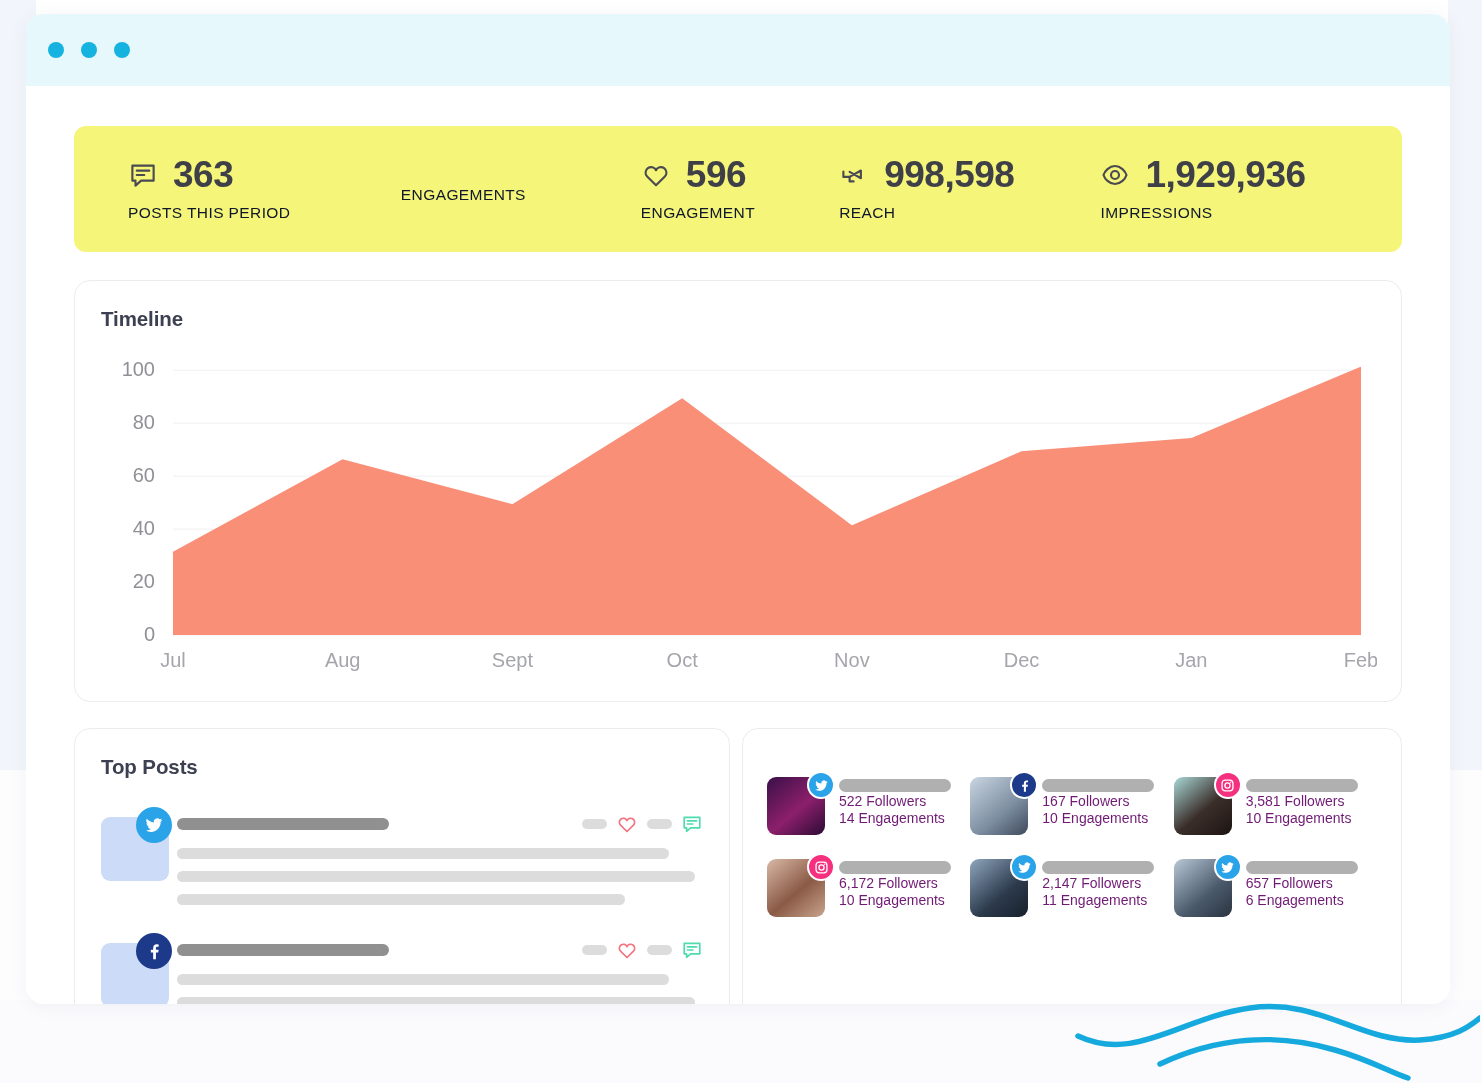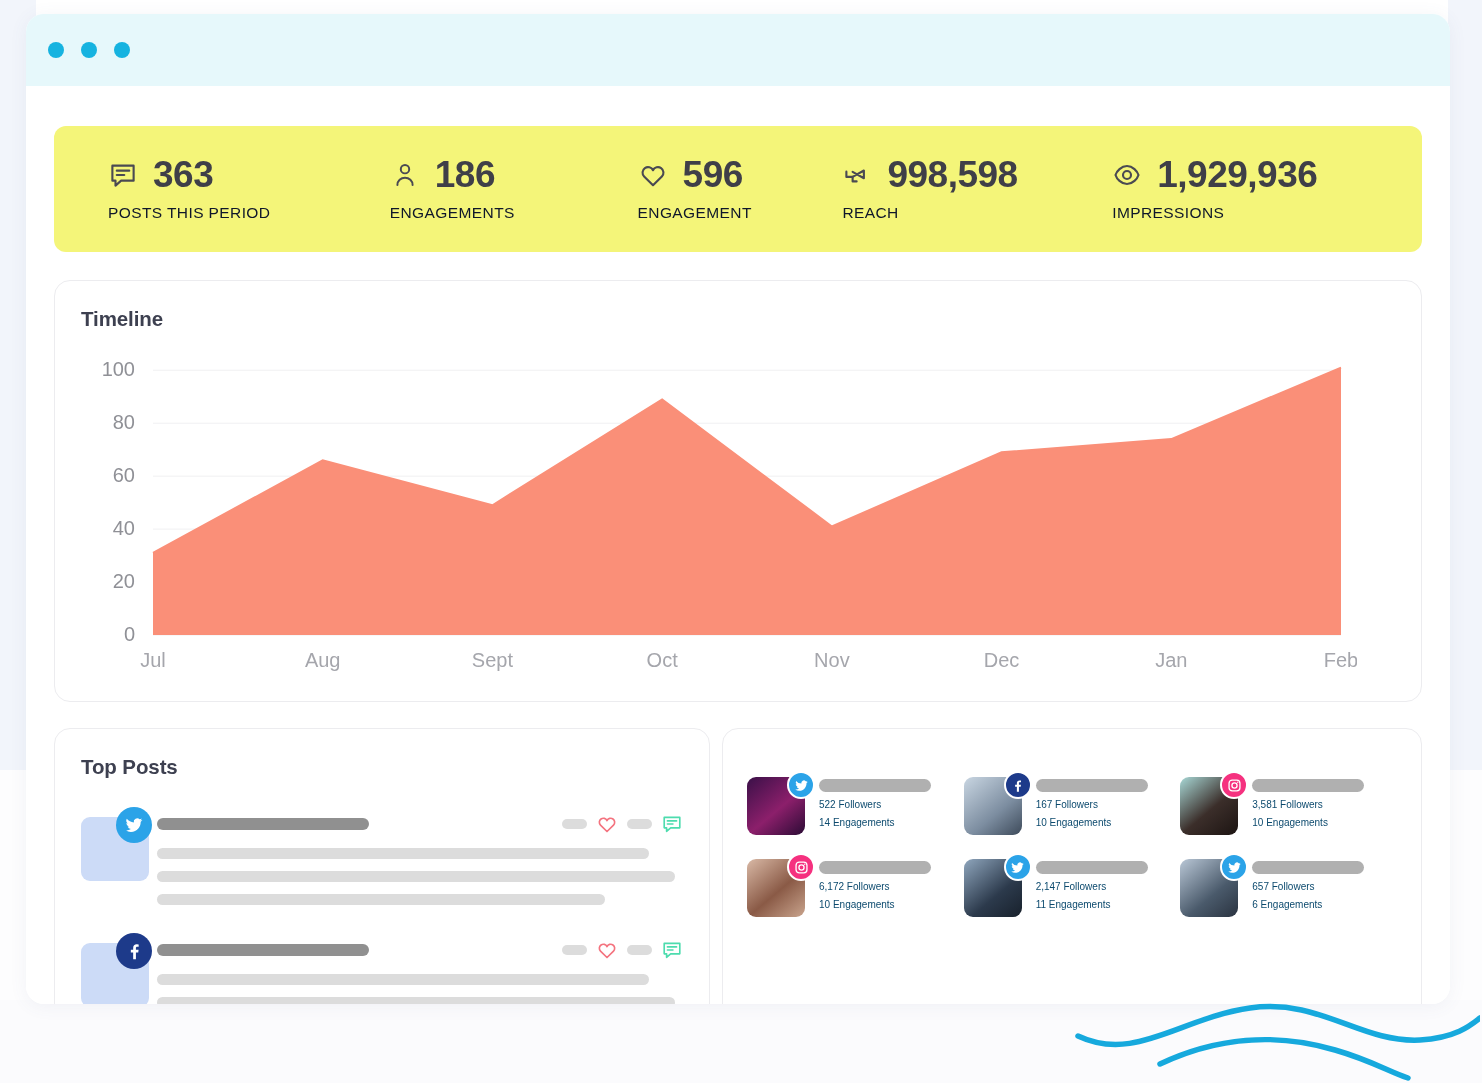--- a/index.html
+++ b/index.html
@@ -66,21 +66,21 @@
     padding-left: 22px;
   }
   .dot {
     width: 16px; height: 16px;
     border-radius: 50%;
     background: #16b3e0;
     margin-right: 17px;
   }
 
   .content {
-    padding: 0 28px;
+    padding: 0 48px;
     background: #ffffff;
     height: 918px;
     box-sizing: border-box;
   }
 
   
   .stats {
     margin-top: 40px;
     background: #f4f579;
     border-radius: 12px;
@@ -272,23 +272,23 @@
   .ub-twitter { background: #2ba3e8; }
   .ub-facebook { background: #1d3a8a; }
   .ub-instagram { background: #f5317f; }
   .user-info { padding-top: 2px; }
   .user-name-bar {
     width: 112px; height: 13px;
     border-radius: 7px;
     background: #b0b0b0;
   }
   .user-stat {
-    font-size: 10px;
-    color: #0c4a6e;
-    margin-top: 7px;
+    font-size: 14px;
+    color: #701a75;
+    margin-top: 1px;
     white-space: nowrap;
   }
   .user-stat:first-of-type { margin-top: 14px; }
 
   
   .waves {
     position: absolute;
     left: 1060px;
     top: 988px;
     pointer-events: none;
@@ -324,29 +324,20 @@
               <line x1="7" y1="8.5" x2="17" y2="8.5"></line>
               <line x1="7" y1="12" x2="13" y2="12"></line>
             </svg>
           </span>
           <span class="stat-value">363</span>
         </div>
         <div class="stat-label">POSTS THIS PERIOD</div>
       </div>
 
       <div class="stat stat-1">
-        <div class="stat-top">
-          <span class="stat-icon">
-            <svg width="28" height="28" viewBox="0 0 24 24" fill="none" stroke="currentColor" stroke-width="1.7" stroke-linecap="round" stroke-linejoin="round">
-              <circle cx="12" cy="7" r="3.6"></circle>
-              <path d="M5.5 20.5c0-3.6 2.9-6.2 6.5-6.2s6.5 2.6 6.5 6.2"></path>
-            </svg>
-          </span>
-          <span class="stat-value">186</span>
-        </div>
         <div class="stat-label">ENGAGEMENTS</div>
       </div>
 
       <div class="stat stat-2">
         <div class="stat-top">
           <span class="stat-icon">
             <svg width="30" height="30" viewBox="0 0 24 24" fill="none" stroke="currentColor" stroke-width="1.7" stroke-linecap="round" stroke-linejoin="round">
               <path d="M12 20.2l-7.1-7a4.4 4.4 0 1 1 7.1-5 4.4 4.4 0 1 1 7.1 5z"></path>
             </svg>
           </span>

